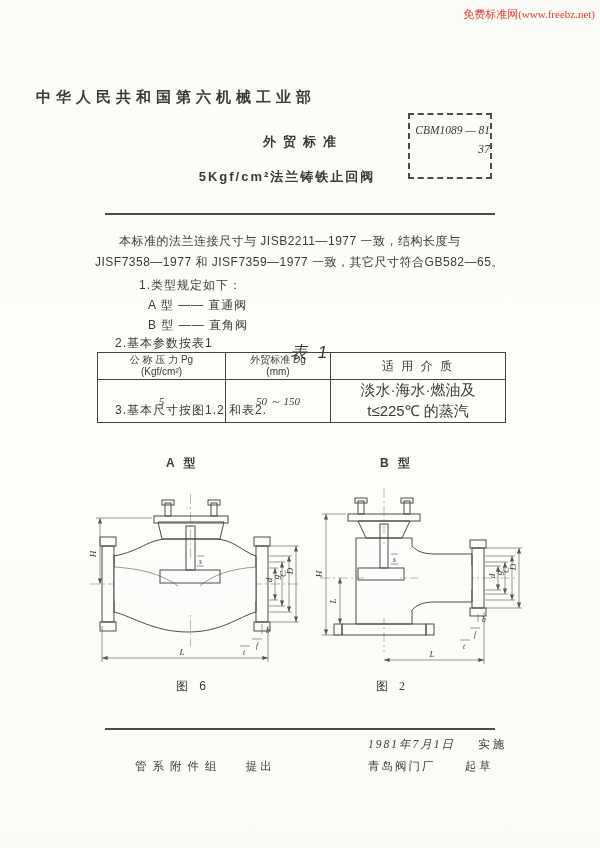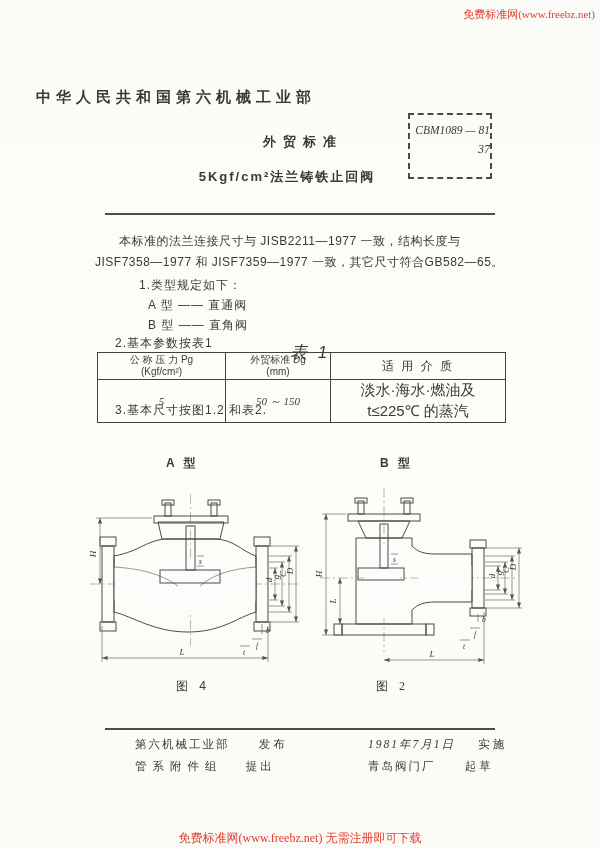--- a/index.html
+++ b/index.html
@@ -33,21 +33,20 @@
   svg .cl{stroke:#8a8a8a;stroke-width:0.6;fill:none;stroke-dasharray:10 3 2 3;}
   svg text.dimlbl{font:italic 9px "Liberation Serif",serif;fill:#333;}
   svg text.dimlbl.sm{font-size:7.5px;}
 </style>
 </head>
 <body>
 
 <div id="page">
 
   <div class="abs wm" style="top:7px;right:5px;">免费标准网(www.freebz.net)</div>
-  <div class="abs wm" style="top:830px;left:0;width:600px;text-align:center;font-size:12px;">免费标准网(www.freebz.net) 无需注册即可下载</div>
 
   <div class="abs ministry">中华人民共和国第六机械工业部</div>
   <div class="abs std-type">外贸标准</div>
   <div class="abs doc-title">5Kgf/cm²法兰铸铁止回阀</div>
   <div class="abs code-box">
     <div class="code hand">CBM1089 — 81</div>
     <div class="num hand">37</div>
   </div>
   <div class="abs rule" style="top:213px;"></div>
 
@@ -233,28 +232,24 @@
     <text class="dimlbl sm" x="170" y="148">b</text>
     <line class="dim" x1="158" y1="154" x2="168" y2="154"></line>
     <text class="dimlbl sm" x="162" y="163">f</text>
     <line class="dim" x1="148" y1="166" x2="158" y2="166"></line>
     <text class="dimlbl sm" x="151" y="175">t</text>
     <line class="dim" x1="79" y1="80" x2="86" y2="80"></line>
       <line class="dim" x1="79" y1="90" x2="86" y2="90"></line>
     <text class="dimlbl sm" x="81" y="88">s</text>
   </svg>
 
-  <div class="abs figcap" style="top:678px;left:176px;">图 4</div>
+  <div class="abs figcap" style="top:678px;left:176px;">图 6</div>
   <div class="abs figcap" style="top:678px;left:376px;font-family:Liberation Serif, serif;">图 2</div>
 
   <div class="abs rule" style="top:728px;height:1.5px;"></div>
-  <div class="abs ftr-row" style="top:737px;left:135px;">
-    <span class="ftr-org">第六机械工业部</span>
-    <span class="ftr-act" style="margin-left:26px;">发布</span>
-  </div>
   <div class="abs ftr-row" style="top:737px;left:368px;">
     <span class="ftr-org hand">1981年7月1日</span>
     <span class="ftr-act" style="margin-left:20px;">实施</span>
   </div>
   <div class="abs ftr-row" style="top:759px;left:135px;">
     <span class="ftr-org" style="letter-spacing:6px;">管系附件组</span>
     <span class="ftr-act" style="margin-left:20px;font-family:Liberation Serif, serif;">提出</span>
   </div>
   <div class="abs ftr-row" style="top:759px;left:368px;">
     <span class="ftr-org">青岛阀门厂</span>

